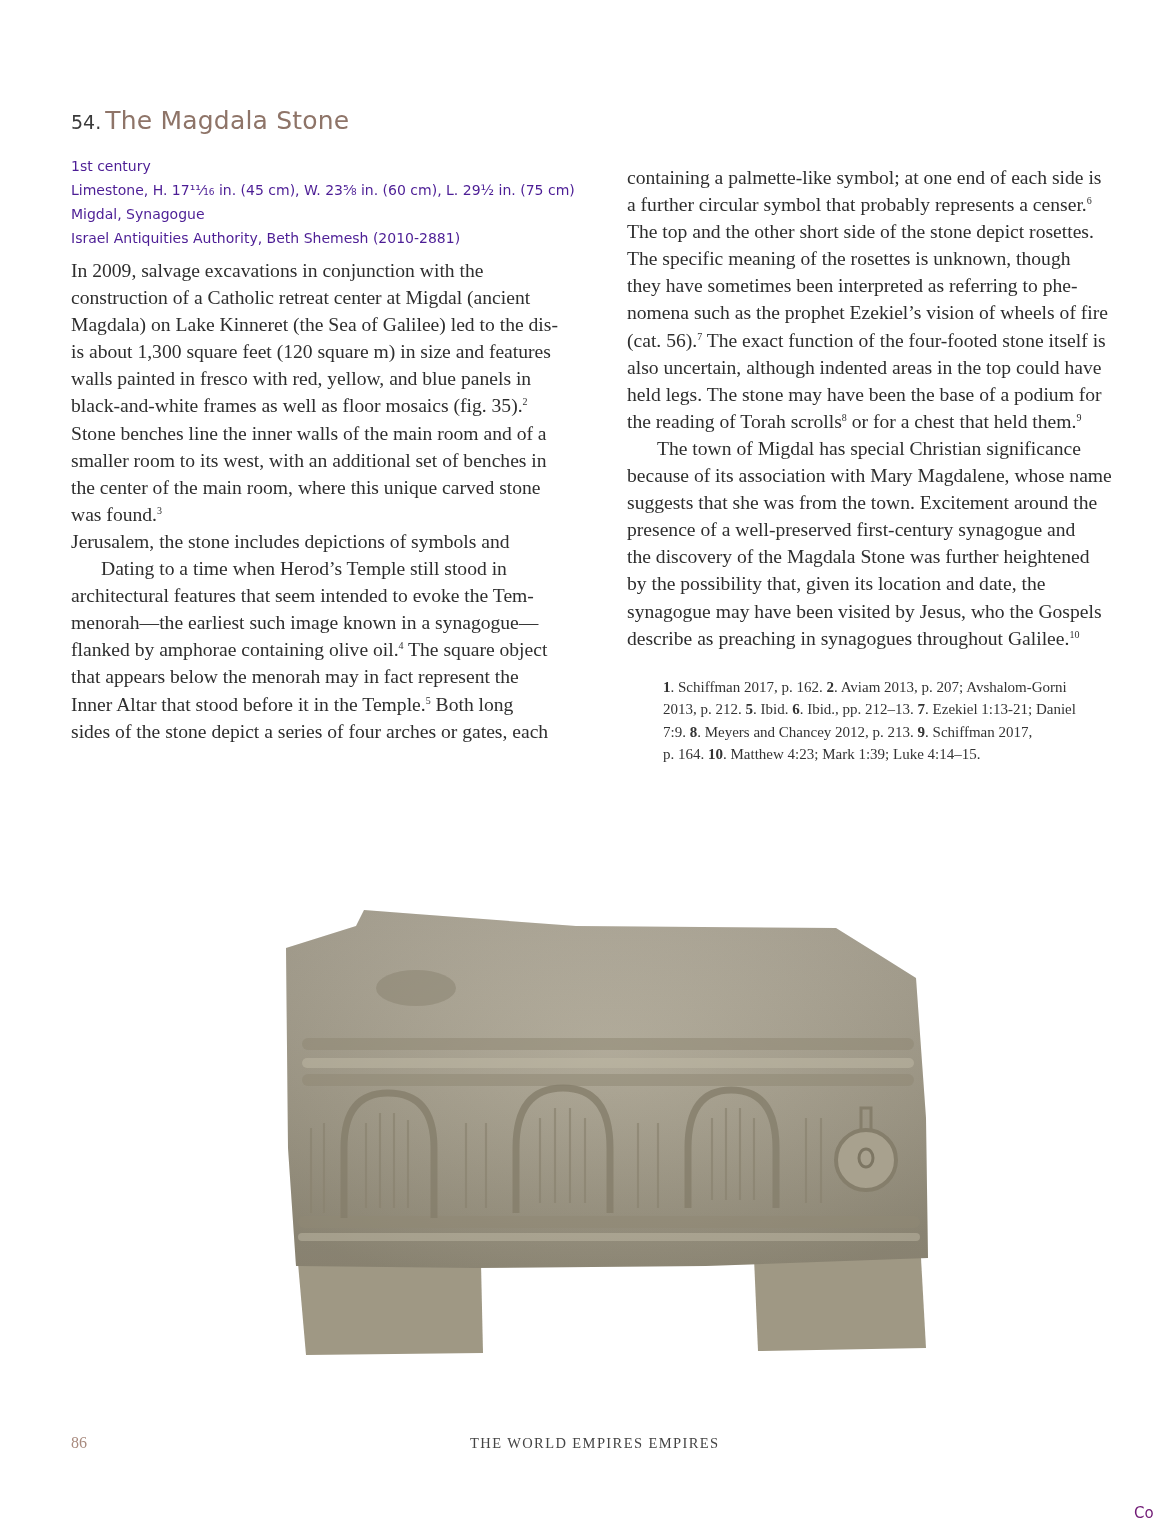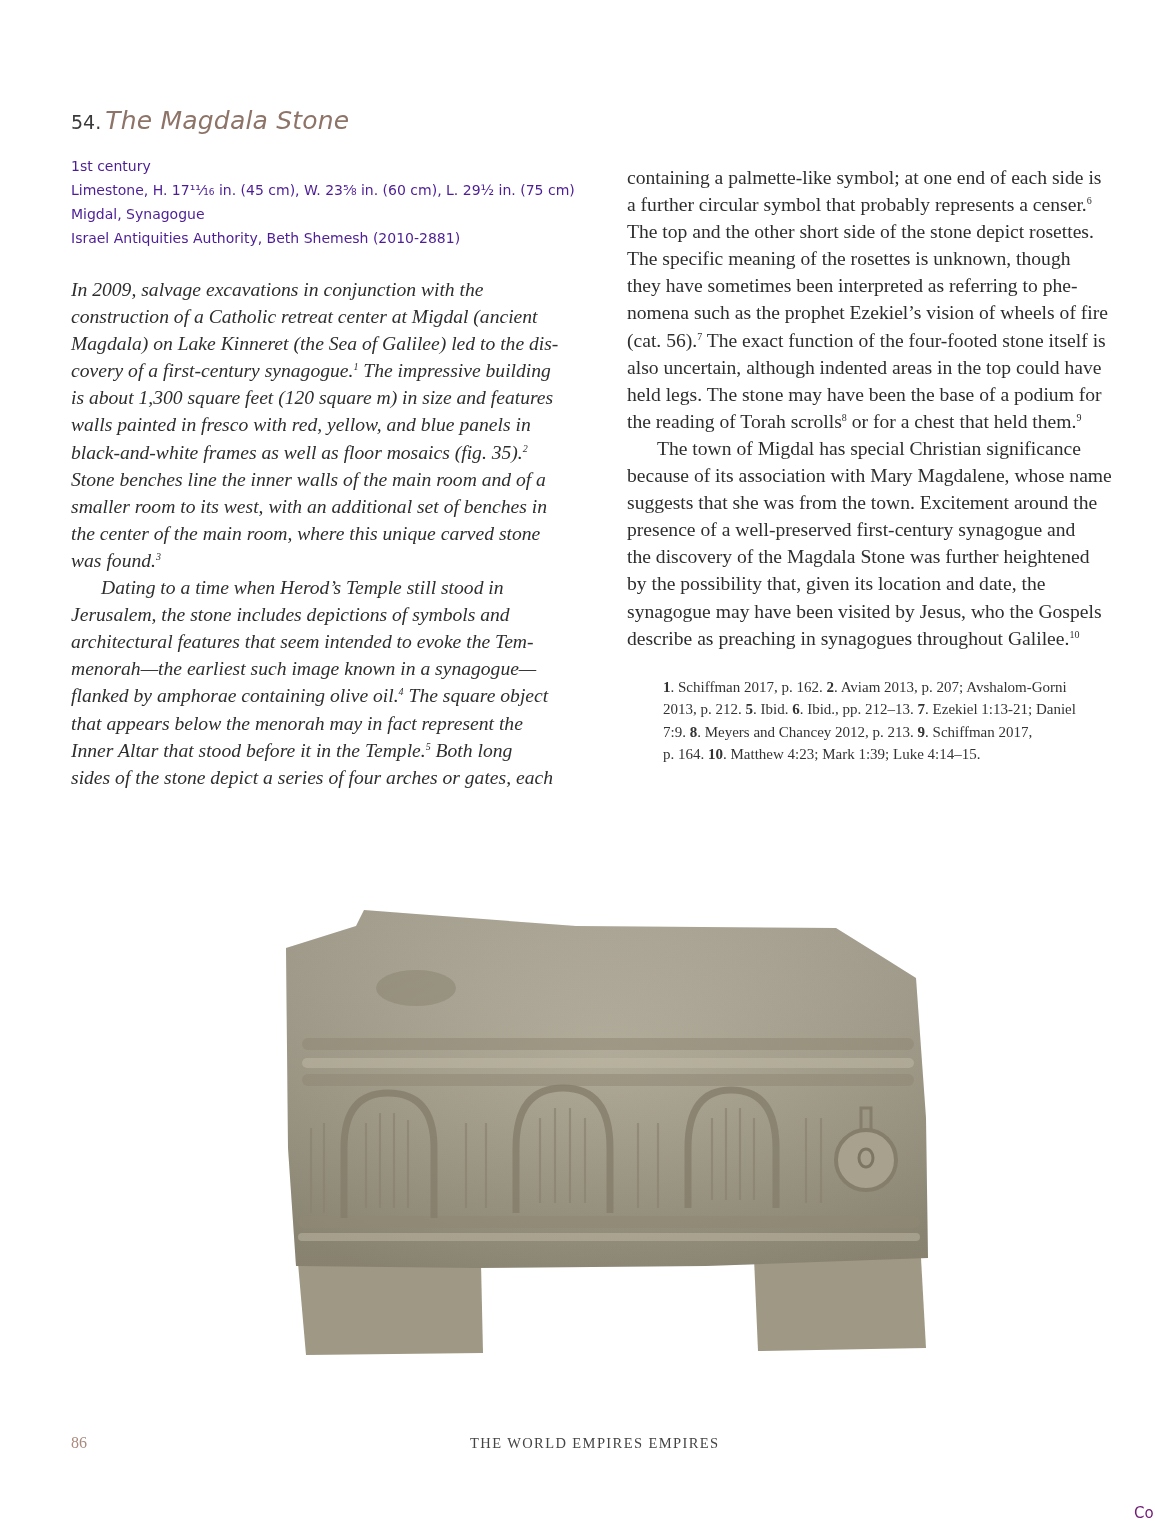--- a/index.html
+++ b/index.html
@@ -1,29 +1,29 @@
 <!DOCTYPE html>
 <html><head>
   <meta charset="utf-8">
   <style>
     html, body { margin: 0; padding: 0; background: #ffffff; }
     body { width: 1155px; height: 1537px; position: relative; overflow: hidden; }
     .page { position: absolute; left: 0; top: 0; width: 1155px; height: 1537px; }
 
     .entry-title { position: absolute; left: 71px; top: 106px; white-space: nowrap; }
     .entry-num { font-family: "DejaVu Sans", sans-serif; font-size: 19px; color: #3a3a3a; }
-    .entry-name { font-family: "DejaVu Sans", sans-serif; font-size: 25px; color: #8e7468; letter-spacing: 0.2px; font-style: italic; }
+    .entry-name { font-family: "DejaVu Sans", sans-serif; font-size: 25px; color: #8e7468; letter-spacing: 0.2px; }
 
     .meta { position: absolute; left: 71px; top: 154px; font-family: "DejaVu Sans", sans-serif;
             font-size: 14px; line-height: 24px; color: #4c1d95; }
     .meta div { white-space: nowrap; }
 
     .col { position: absolute; font-family: "Liberation Serif", "DejaVu Serif", serif;
            font-size: 19.6px; line-height: 27.1px; color: #2e2e2e; }
-    .col-left { left: 71px; top: 276px; width: 528px; font-style: italic; }
+    .col-left { left: 71px; top: 257px; width: 528px; }
     .col-right { left: 627px; top: 164px; width: 530px; }
     .col .line { display: block; white-space: nowrap; }
     sup { font-size: 10px; line-height: 0; vertical-align: 7px; }
 
     .notes { position: absolute; left: 627px; top: 676px; width: 520px;
              font-family: "Liberation Serif", "DejaVu Serif", serif; font-size: 15px;
              line-height: 22.3px; color: #333; margin-left: 36px; }
     .notes .line { display: block; white-space: nowrap; }
     .notes b { font-weight: bold; }
 
@@ -50,30 +50,29 @@
     <div>1st century</div>
     <div>Limestone, H. 17¹¹⁄₁₆ in. (45 cm), W. 23⁵⁄₈ in. (60 cm), L. 29½ in. (75 cm)</div>
     <div>Migdal, Synagogue</div>
     <div>Israel Antiquities Authority, Beth Shemesh (2010-2881)</div>
   </div>
 
   <div class="col col-left">
     <span class="line"><span>In 2009, salvage excavations in conjunction with the</span></span>
     <span class="line"><span>construction of a Catholic retreat center at Migdal (ancient</span></span>
     <span class="line"><span>Magdala) on Lake Kinneret (the Sea of Galilee) led to the dis-</span></span>
-    <span class="line"><span>covery of a first-century synagogue.</span><sup>1</sup><span> The impressive building</span></span>
     <span class="line"><span>is about 1,300 square feet (120 square m) in size and features</span></span>
     <span class="line"><span>walls painted in fresco with red, yellow, and blue panels in</span></span>
     <span class="line"><span>black-and-white frames as well as floor mosaics (fig. 35).</span><sup>2</sup></span>
     <span class="line"><span>Stone benches line the inner walls of the main room and of a</span></span>
     <span class="line"><span>smaller room to its west, with an additional set of benches in</span></span>
     <span class="line"><span>the center of the main room, where this unique carved stone</span></span>
     <span class="line"><span>was found.</span><sup>3</sup></span>
+    <span class="line"><span>Jerusalem, the stone includes depictions of symbols and</span></span>
     <span class="line" style="padding-left:30px"><span>Dating to a time when Herod’s Temple still stood in</span></span>
-    <span class="line"><span>Jerusalem, the stone includes depictions of symbols and</span></span>
     <span class="line"><span>architectural features that seem intended to evoke the Tem-</span></span>
     <span class="line"><span>menorah—the earliest such image known in a synagogue—</span></span>
     <span class="line"><span>flanked by amphorae containing olive oil.</span><sup>4</sup><span> The square object</span></span>
     <span class="line"><span>that appears below the menorah may in fact represent the</span></span>
     <span class="line"><span>Inner Altar that stood before it in the Temple.</span><sup>5</sup><span> Both long</span></span>
     <span class="line"><span>sides of the stone depict a series of four arches or gates, each</span></span>
   </div>
 
   <div class="col col-right">
     <span class="line"><span>containing a palmette-like symbol; at one end of each side is</span></span>

